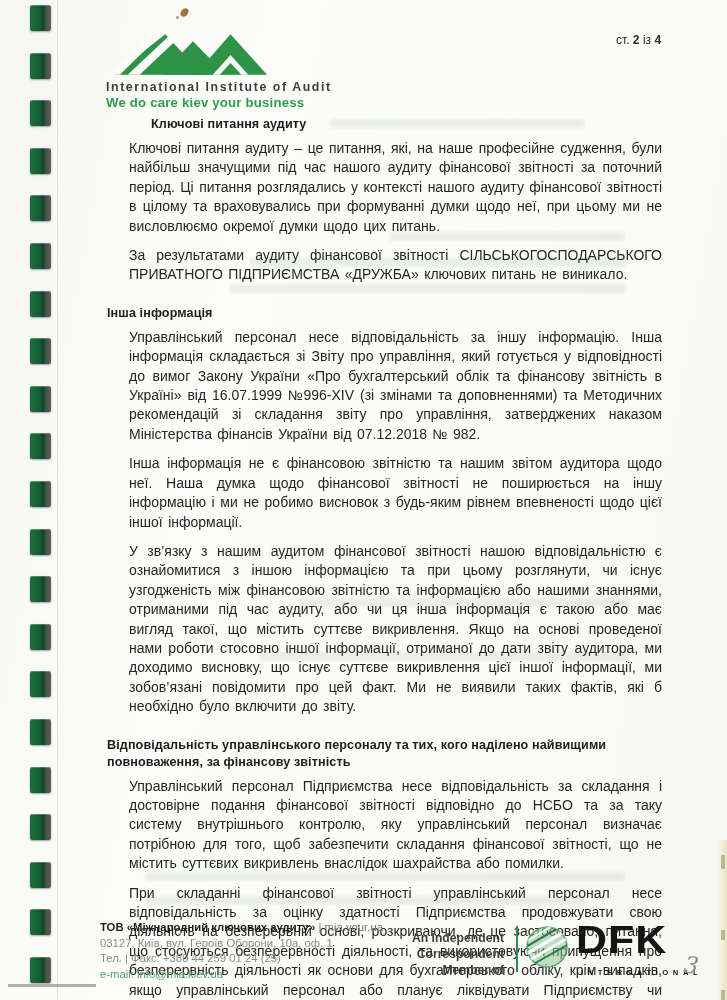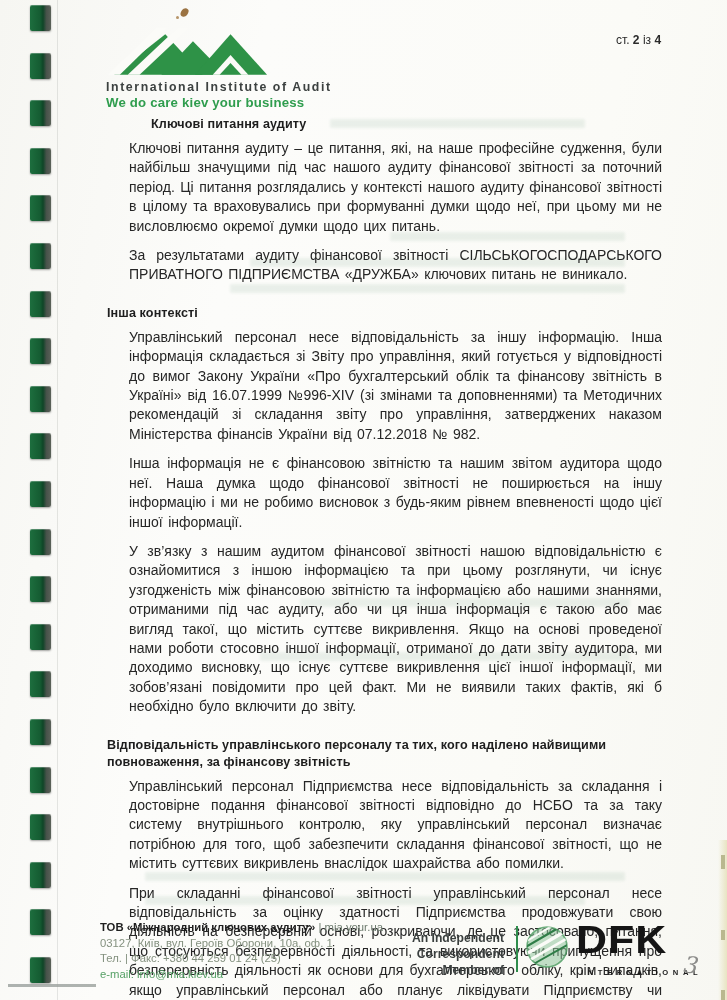--- a/index.html
+++ b/index.html
@@ -133,21 +133,21 @@
   <div class="ghost" style="left:145px;top:872px;width:480px;height:9px"></div>
   <div class="ghost" style="left:145px;top:896px;width:440px;height:9px"></div>
 
   <div class="doc-body">
       <section>
         <h2 class="sec-heading">Ключові питання аудиту</h2>
         <p class="para">Ключові питання аудиту – це питання, які, на наше професійне судження, були найбільш значущими під час нашого аудиту фінансової звітності за поточний період. Ці питання розглядались у контексті нашого аудиту фінансової звітності в цілому та враховувались при формуванні думки щодо неї, при цьому ми не висловлюємо окремої думки щодо цих питань.</p>
         <p class="para">За результатами аудиту фінансової звітності СІЛЬСЬКОГОСПОДАРСЬКОГО ПРИВАТНОГО ПІДПРИЄМСТВА «ДРУЖБА» ключових питань не виникало.</p>
       </section>
       <section>
-        <h2 class="sec-heading">Інша контексті</h2>
+        <h2 class="sec-heading">Інша інформація</h2>
         <p class="para">Управлінський персонал несе відповідальність за іншу інформацію. Інша інформація складається зі Звіту про управління, який готується у відповідності до вимог Закону України «Про бухгалтерський облік та фінансову звітність в Україні» від 16.07.1999 №996-XIV (зі змінами та доповненнями) та Методичних рекомендацій зі складання звіту про управління, затверджених наказом Міністерства фінансів України від 07.12.2018 № 982.</p>
         <p class="para">Інша інформація не є фінансовою звітністю та нашим звітом аудитора щодо неї. Наша думка щодо фінансової звітності не поширюється на іншу інформацію і ми не робимо висновок з будь-яким рівнем впевненості щодо цієї іншої інформації.</p>
         <p class="para">У зв’язку з нашим аудитом фінансової звітності нашою відповідальністю є ознайомитися з іншою інформацією та при цьому розглянути, чи існує узгодженість між фінансовою звітністю та інформацією або нашими знаннями, отриманими під час аудиту, або чи ця інша інформація є такою або має вигляд такої, що містить суттєве викривлення. Якщо на основі проведеної нами роботи стосовно іншої інформації, отриманої до дати звіту аудитора, ми доходимо висновку, що існує суттєве викривлення цієї іншої інформації, ми зобов’язані повідомити про цей факт. Ми не виявили таких фактів, які б необхідно було включити до звіту.</p>
       </section>
       <section>
         <h2 class="sec-heading">Відповідальність управлінського персоналу та тих, кого наділено найвищими повноваження, за фінансову звітність</h2>
         <p class="para">Управлінський персонал Підприємства несе відповідальність за складання і достовірне подання фінансової звітності відповідно до НСБО та за таку систему внутрішнього контролю, яку управлінський персонал визначає потрібною для того, щоб забезпечити складання фінансової звітності, що не містить суттєвих викривлень внаслідок шахрайства або помилки.</p>
         <p class="para">При складанні фінансової звітності управлінський персонал несе відповідальність за оцінку здатності Підприємства продовжувати свою діяльність на безперервній основі, розкриваючи, де це застосовано, питання, що стосуються безперервності діяльності, та використовуючи припущення про безперервність діяльності як основи для бухгалтерського обліку, крім випадків, якщо управлінський персонал або планує ліквідувати Підприємству чи припинити діяльність, або не має інших реальних альтернатив цьому.</p>
         <p class="para">Ті, кого наділено найвищими повноваженнями, несуть відповідальність за нагляд за процесом складання фінансової звітності Підприємства.</p>
       </section>

